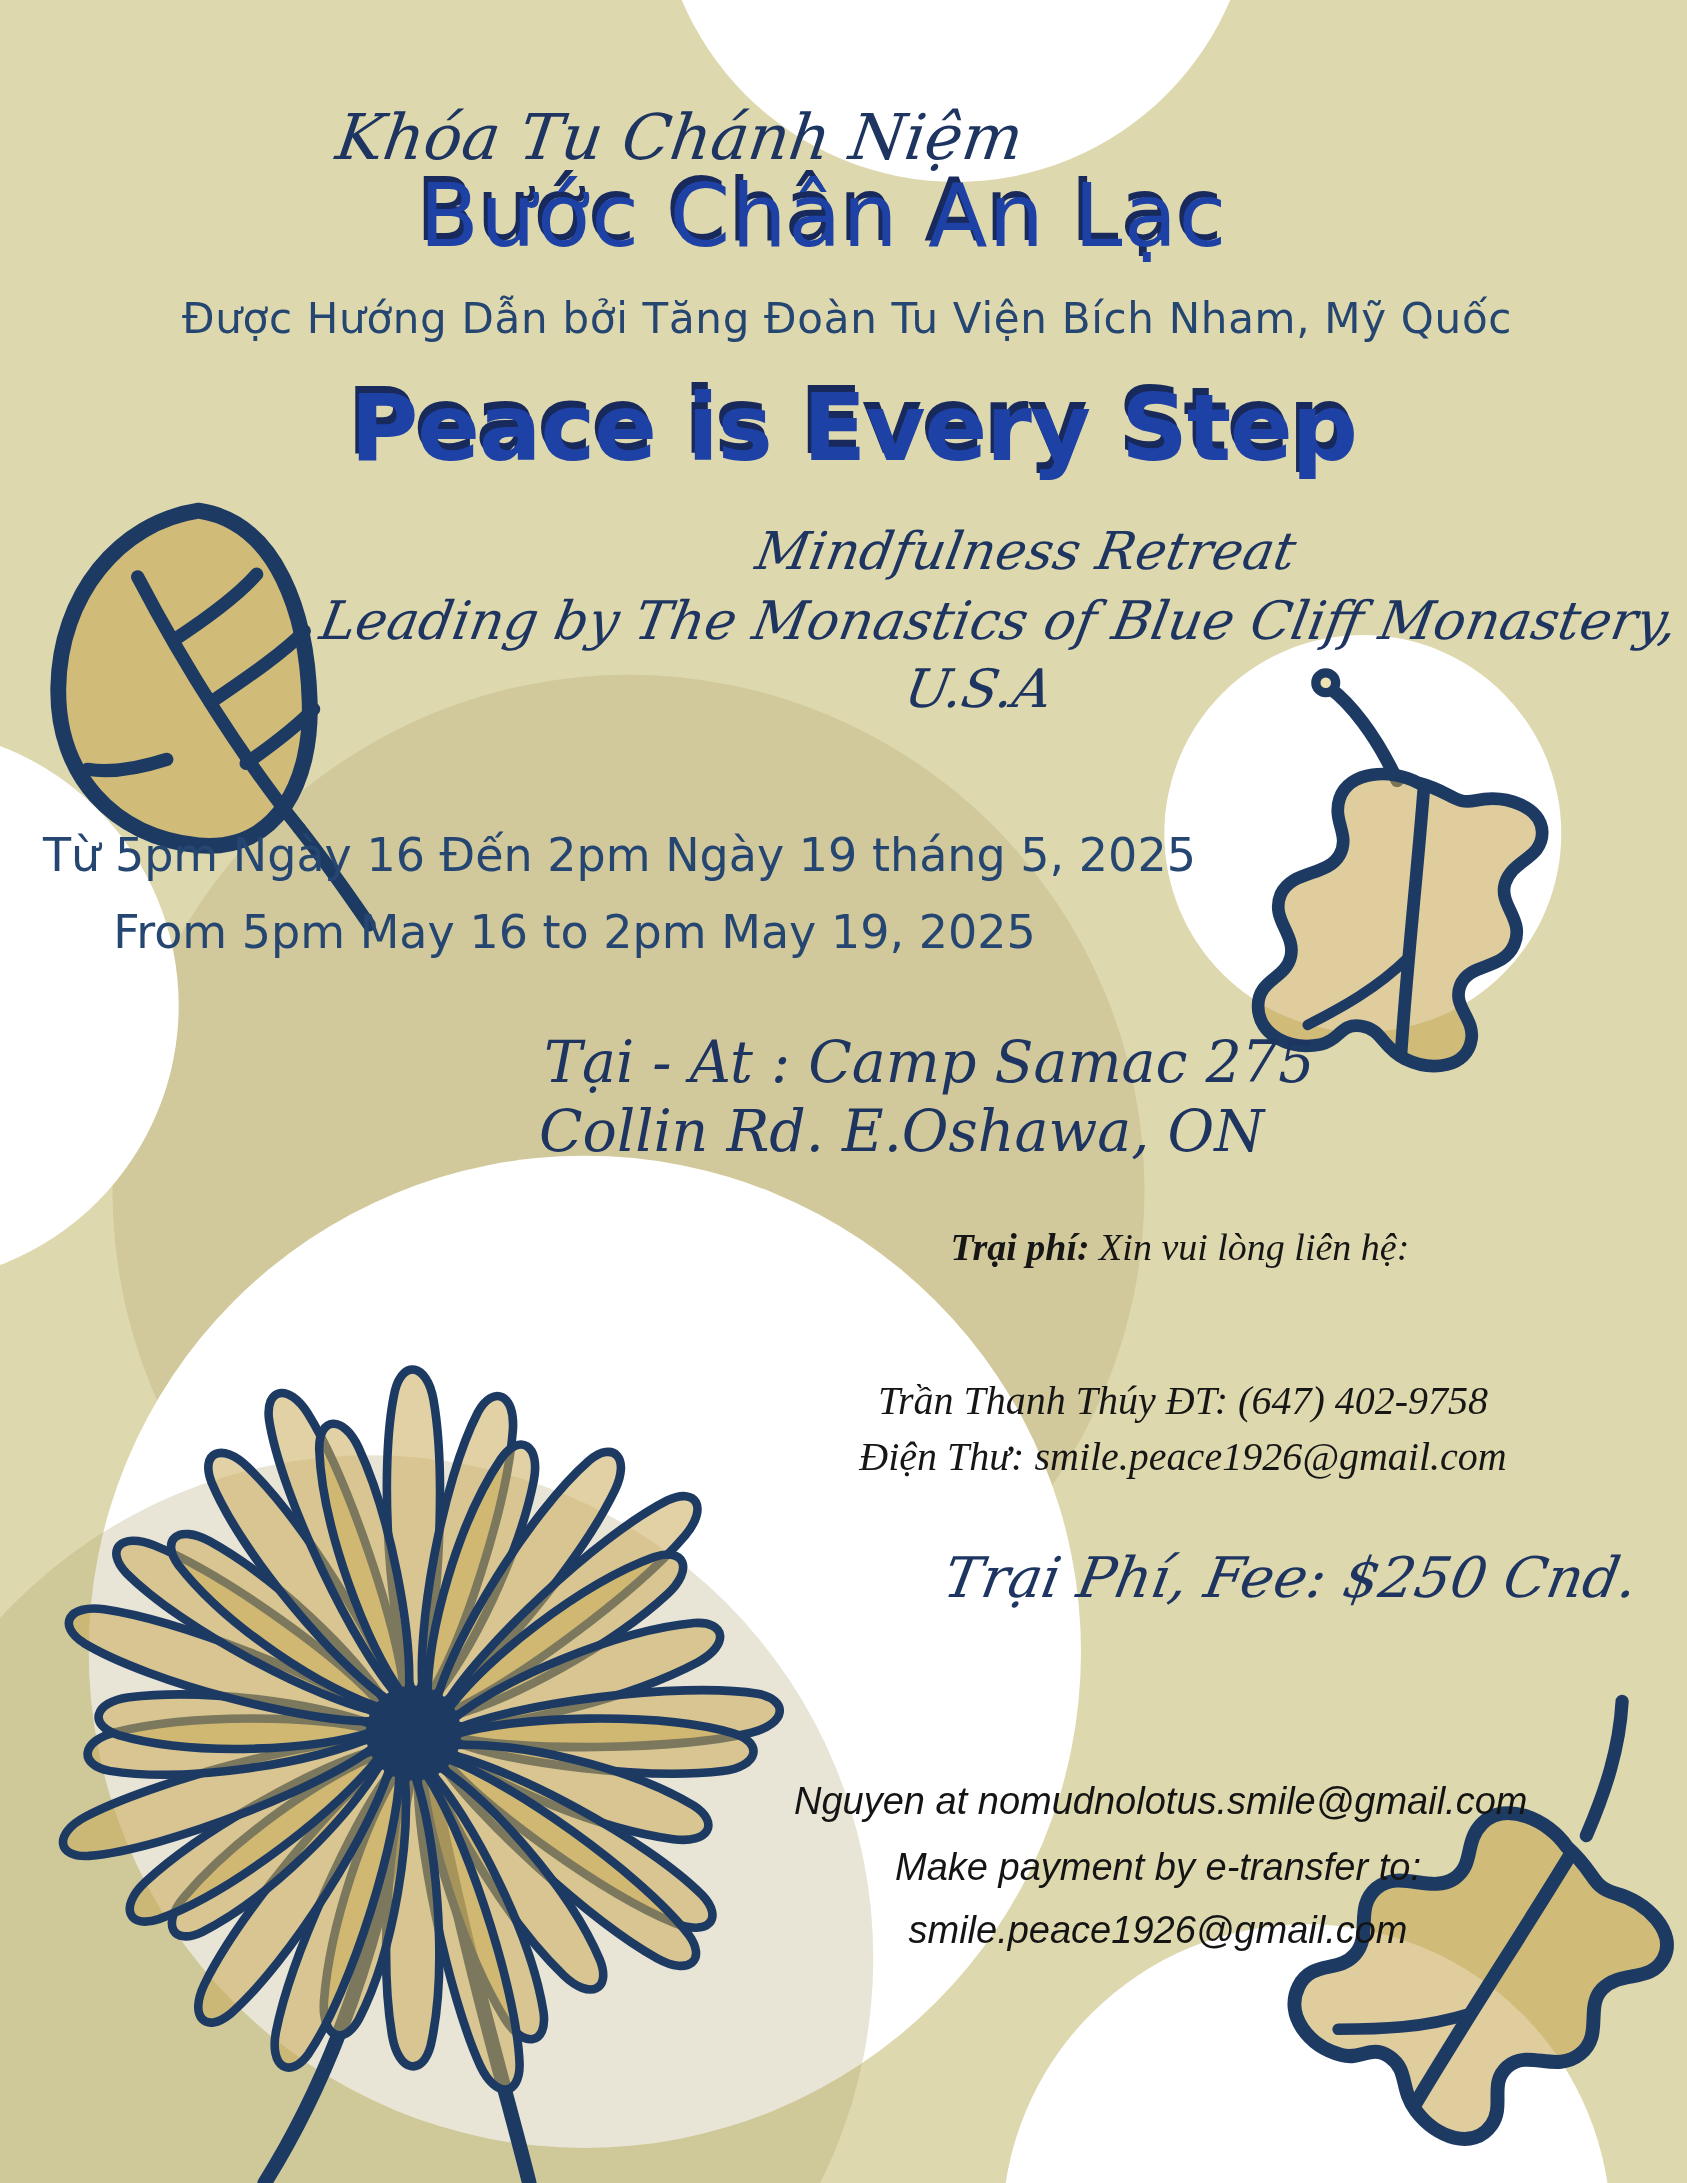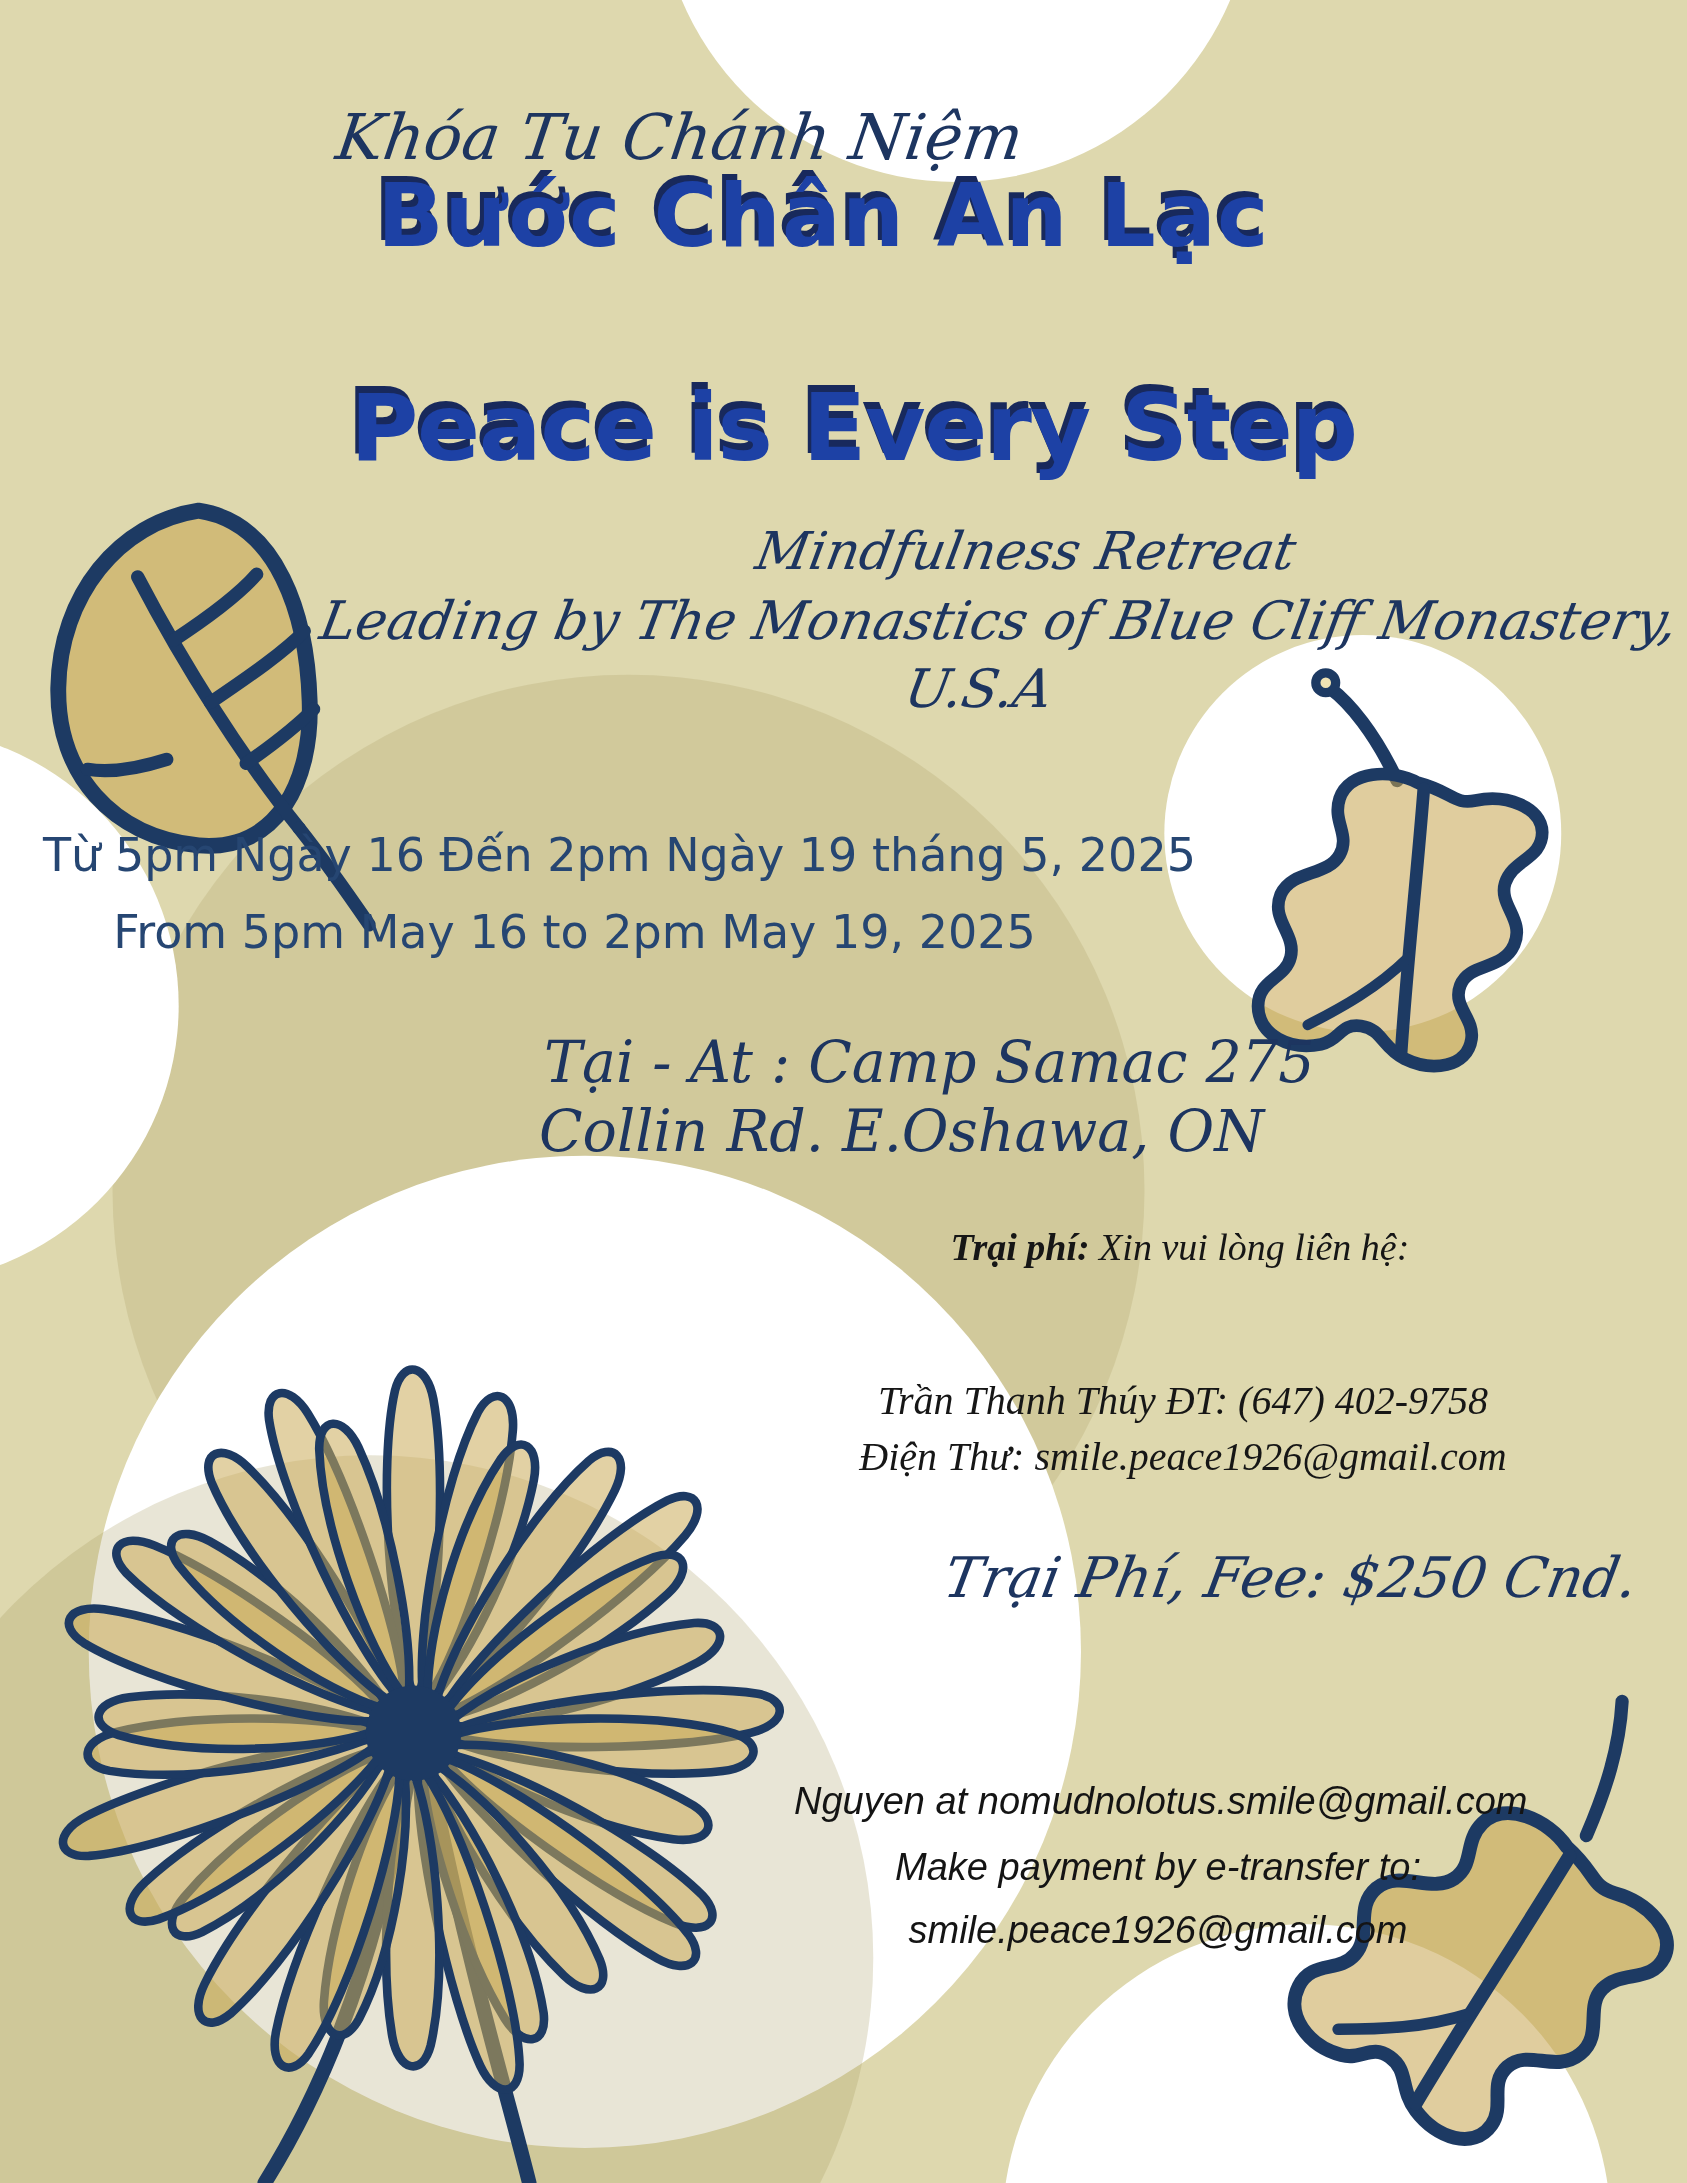--- a/index.html
+++ b/index.html
@@ -11,21 +11,21 @@
   #decor{position:absolute;left:0;top:0;width:1687px;height:2183px;}
   .txt{position:absolute; text-align:center; white-space:nowrap;}
 
   .kicker{
     left:337px; top:101px; width:662px;
     font-family:"DejaVu Serif", serif; font-style:italic;
     font-size:63px; color:#1d3560; transform:skewX(-8deg);
   }
   .title-vi{
     left:261px; top:165px; width:1125px;
-    font-size:87px; font-weight:bold; letter-spacing:1.3px;
+    font-size:87px; font-weight:normal; letter-spacing:1.3px;
     color:#1d41a5; text-shadow:-4px -6px 0 #18295c;
   }
   .guidance{
     left:182px; top:294px; width:1323px;
     font-size:42px; color:#264672; letter-spacing:0.7px;
   }
   .title-en{
     left:258px; top:374px; width:1191px;
     font-size:93px; font-weight:bold; letter-spacing:-1.3px;
     color:#1d41a5; text-shadow:-3.3px -6.6px 0 #18295c;
@@ -156,20 +156,21 @@
           <path d="M 0 -58 C -36 -150, -54 -371, -28 -486 C -16 -533, 20 -527, 30 -473 C 50 -361, 38 -150, 8 -58 Z" transform="translate(625 2620) rotate(324.45226582585553)"></path>
           <path d="M 0 -58 C -36 -150, -54 -406, -28 -521 C -16 -568, 20 -562, 30 -508 C 50 -396, 38 -150, 8 -58 Z" transform="translate(625 2620) rotate(338.33170689457864)"></path>
           <path d="M 0 -58 C -36 -150, -54 -337, -28 -452 C -16 -499, 20 -493, 30 -439 C 50 -327, 38 -150, 8 -58 Z" transform="translate(625 2620) rotate(345.1934278885511)"></path>
         </g>
       <circle cx="625" cy="2620" r="72" fill="#1d3a63"></circle>
     </g>
   </svg>
 
   <div class="txt kicker">Khóa Tu Chánh Niệm</div>
   <div class="txt title-vi">Bước Chân An Lạc</div>
+  <div class="txt guidance">Được Hướng Dẫn bởi Tăng Đoàn Tu Viện Bích Nham, Mỹ Quốc</div>
   <div class="txt title-en">Peace is Every Step</div>
   <div class="txt script retreat">Mindfulness Retreat</div>
   <div class="txt script leading">Leading by The Monastics of Blue Cliff Monastery,</div>
   <div class="txt script country">U.S.A</div>
 
   <div class="txt hand sched-vi">Từ 5pm Ngày 16 Đến 2pm Ngày 19 tháng 5, 2025</div>
   <div class="txt hand sched-en">From 5pm May 16 to 2pm May 19, 2025</div>
 
   <div class="txt script loc1">Tại - At : Camp Samac 275</div>
   <div class="txt script loc2">Collin Rd. E.Oshawa, ON</div>

